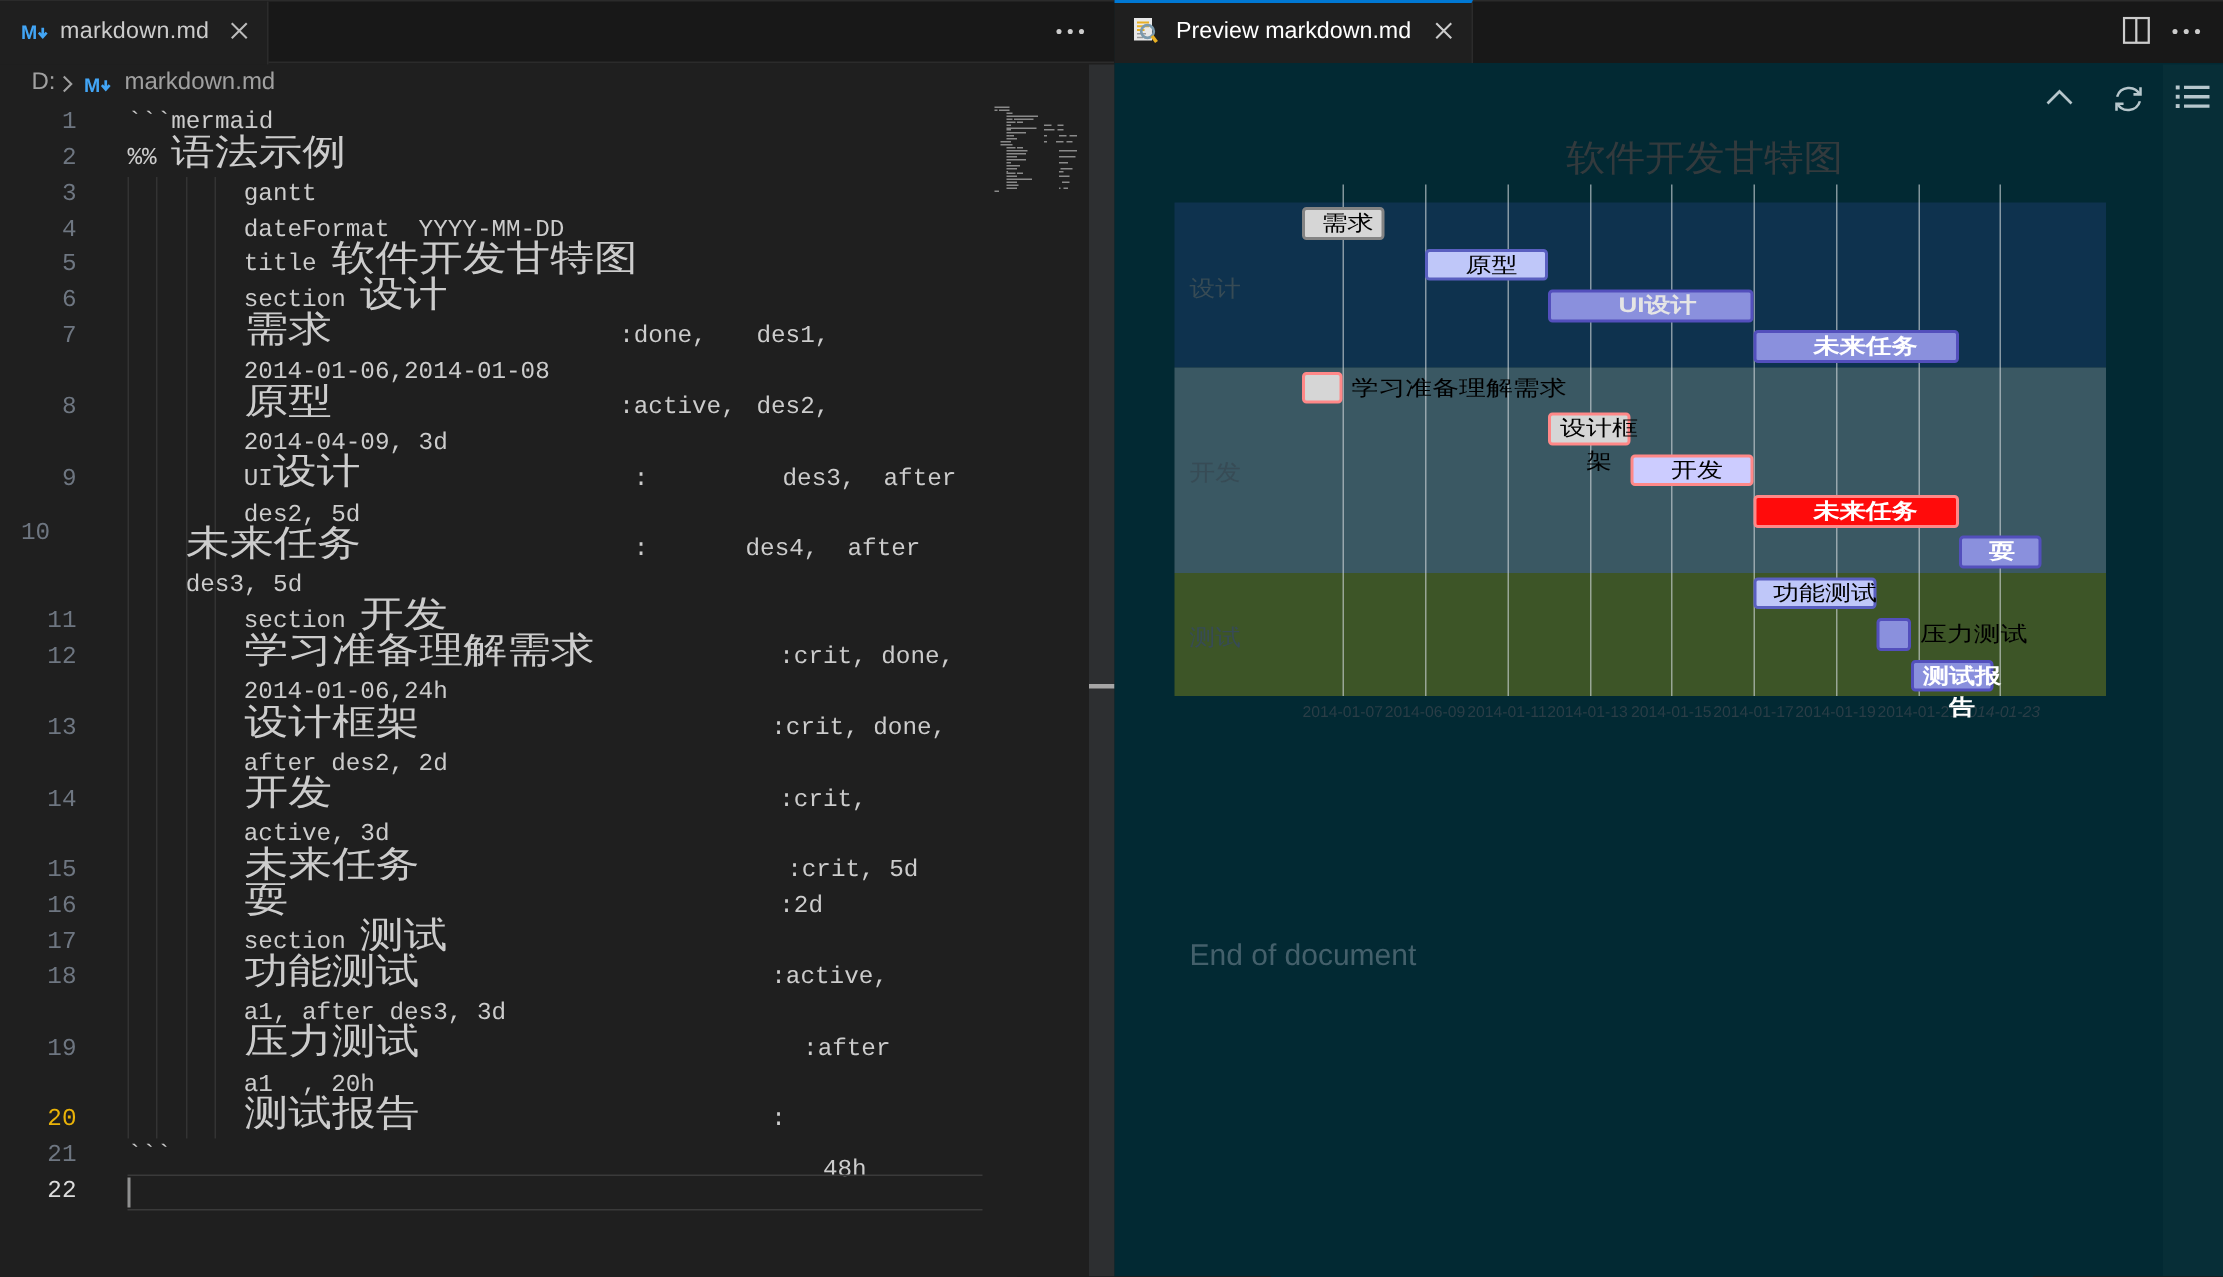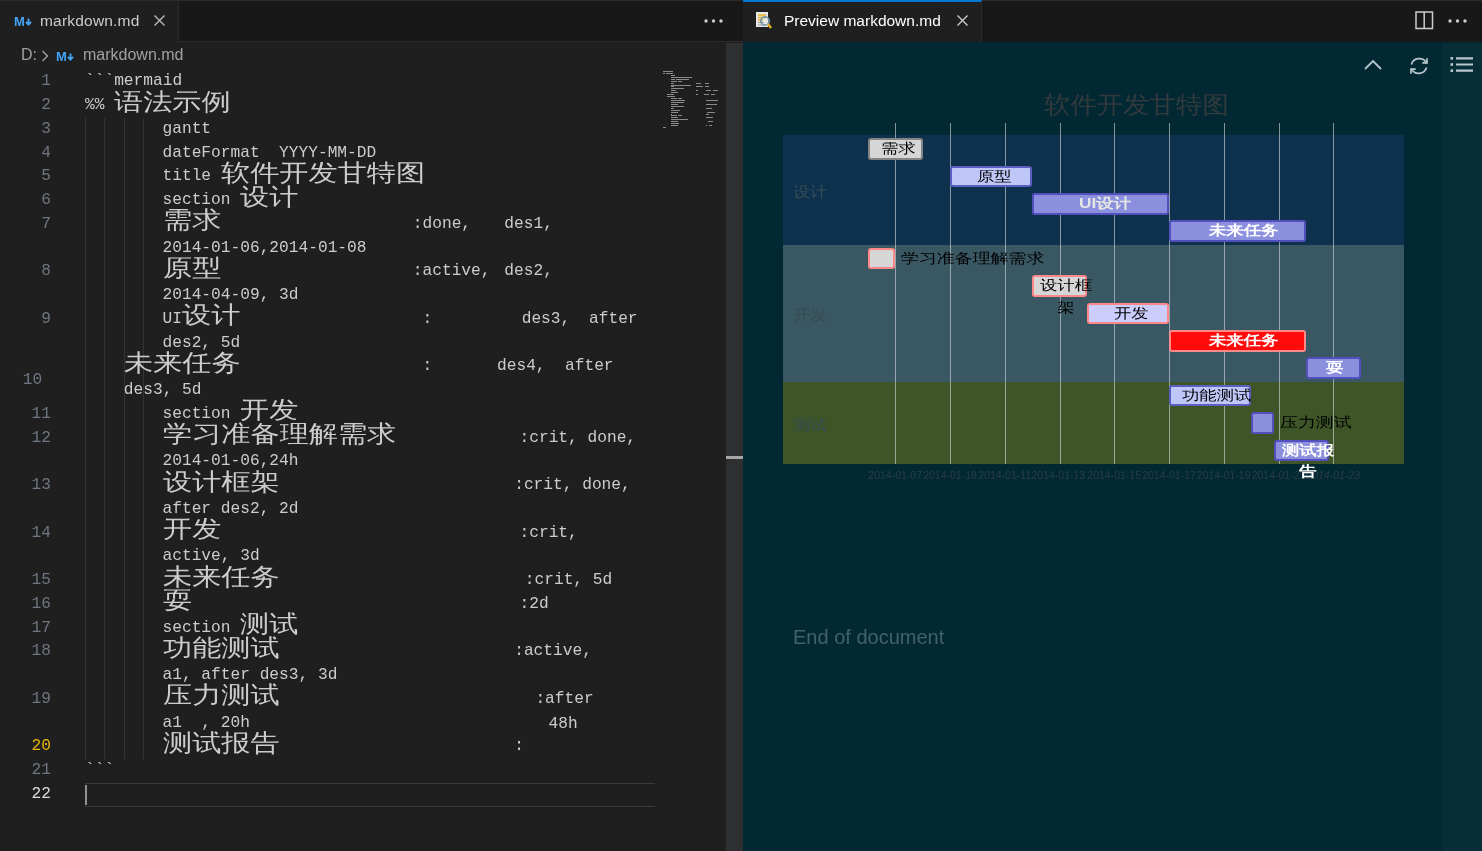--- a/index.html
+++ b/index.html
@@ -63,21 +63,21 @@
 <div class="abs mono" style="left:412.8px;top:260.3px;height:23.75px;line-height:23.75px;">:active,</div>
 <div class="abs mono" style="left:504.3px;top:260.3px;height:23.75px;line-height:23.75px;">des2,</div>
 <div class="abs mono" style="left:162.5px;top:284.1px;height:23.75px;line-height:23.75px;">2014-04-09, 3d</div>
 <div class="abs mono" style="left:14px;top:307.8px;width:37px;height:23.75px;line-height:23.75px;text-align:right;color:#6e7681;">9</div>
 <div class="abs mono" style="left:162.5px;top:307.8px;height:23.75px;line-height:23.75px;">UI</div>
 <div class="abs mono" style="left:181.9px;top:307.8px;height:23.75px;line-height:23.75px;font-size:24px;"><span class="ck" style="transform:scaleX(1.215);position:relative;top:-2.4px;">设计</span></div>
 <div class="abs mono" style="left:422.5px;top:307.8px;height:23.75px;line-height:23.75px;">:</div>
 <div class="abs mono" style="left:521.7px;top:307.8px;height:23.75px;line-height:23.75px;">des3,</div>
 <div class="abs mono" style="left:589px;top:307.8px;height:23.75px;line-height:23.75px;">after</div>
 <div class="abs mono" style="left:162.5px;top:331.6px;height:23.75px;line-height:23.75px;">des2, 5d</div>
-<div class="abs mono" style="left:14px;top:369px;width:37px;height:23.75px;line-height:23.75px;text-align:center;color:#6e7681;">10</div>
+<div class="abs mono" style="left:14px;top:344px;width:37px;height:23.75px;line-height:23.75px;text-align:left;color:#6e7681;">10</div>
 <div class="abs mono" style="left:123.8px;top:355.3px;height:23.75px;line-height:23.75px;font-size:24px;"><span class="ck" style="transform:scaleX(1.215);position:relative;top:-2.4px;">未来任务</span></div>
 <div class="abs mono" style="left:422.5px;top:355.3px;height:23.75px;line-height:23.75px;">:</div>
 <div class="abs mono" style="left:497px;top:355.3px;height:23.75px;line-height:23.75px;">des4,</div>
 <div class="abs mono" style="left:565px;top:355.3px;height:23.75px;line-height:23.75px;">after</div>
 <div class="abs mono" style="left:123.8px;top:379.1px;height:23.75px;line-height:23.75px;">des3, 5d</div>
 <div class="abs mono" style="left:14px;top:402.8px;width:37px;height:23.75px;line-height:23.75px;text-align:right;color:#6e7681;">11</div>
 <div class="abs mono" style="left:162.5px;top:402.8px;height:23.75px;line-height:23.75px;">section</div>
 <div class="abs mono" style="left:240.4px;top:402.8px;height:23.75px;line-height:23.75px;font-size:24px;"><span class="ck" style="transform:scaleX(1.215);position:relative;top:-2.4px;">开发</span></div>
 <div class="abs mono" style="left:14px;top:426.6px;width:37px;height:23.75px;line-height:23.75px;text-align:right;color:#6e7681;">12</div>
 <div class="abs mono" style="left:162.5px;top:426.6px;height:23.75px;line-height:23.75px;font-size:24px;"><span class="ck" style="transform:scaleX(1.215);position:relative;top:-2.4px;">学习准备理解需求</span></div>
@@ -104,21 +104,21 @@
 <div class="abs mono" style="left:162.5px;top:640.3px;height:23.75px;line-height:23.75px;font-size:24px;"><span class="ck" style="transform:scaleX(1.215);position:relative;top:-2.4px;">功能测试</span></div>
 <div class="abs mono" style="left:514.2px;top:640.3px;height:23.75px;line-height:23.75px;">:active,</div>
 <div class="abs mono" style="left:162.5px;top:664.0px;height:23.75px;line-height:23.75px;">a1, after des3, 3d</div>
 <div class="abs mono" style="left:14px;top:687.8px;width:37px;height:23.75px;line-height:23.75px;text-align:right;color:#6e7681;">19</div>
 <div class="abs mono" style="left:162.5px;top:687.8px;height:23.75px;line-height:23.75px;font-size:24px;"><span class="ck" style="transform:scaleX(1.215);position:relative;top:-2.4px;">压力测试</span></div>
 <div class="abs mono" style="left:535.4px;top:687.8px;height:23.75px;line-height:23.75px;">:after</div>
 <div class="abs mono" style="left:162.5px;top:711.5px;height:23.75px;line-height:23.75px;">a1  , 20h</div>
 <div class="abs mono" style="left:14px;top:735.3px;width:37px;height:23.75px;line-height:23.75px;text-align:right;color:#eab308;">20</div>
 <div class="abs mono" style="left:162.5px;top:735.3px;height:23.75px;line-height:23.75px;font-size:24px;"><span class="ck" style="transform:scaleX(1.215);position:relative;top:-2.4px;">测试报告</span></div>
 <div class="abs mono" style="left:514.2px;top:735.3px;height:23.75px;line-height:23.75px;">:</div>
-<div class="abs mono" style="left:548.6px;top:713px;height:23.75px;line-height:23.75px;">48h</div>
+<div class="abs mono" style="left:548.6px;top:769px;height:23.75px;line-height:23.75px;">48h</div>
 <div class="abs mono" style="left:14px;top:759.0px;width:37px;height:23.75px;line-height:23.75px;text-align:right;color:#6e7681;">21</div>
 <div class="abs mono" style="left:85px;top:759.0px;height:23.75px;line-height:23.75px;">```</div>
 <div class="abs mono" style="left:14px;top:782.8px;width:37px;height:23.75px;line-height:23.75px;text-align:right;color:#dcdcdc;">22</div>
 <div class="abs" style="left:85px;top:782.8px;width:570px;height:23.75px;border-top:1px solid #3a3a3a;border-bottom:1px solid #3a3a3a;"></div>
 <div class="abs" style="left:85px;top:784.8px;width:1.5px;height:20px;background:#8f9090;"></div>
 <div class="abs" style="left:663.0px;top:71.0px;width:9.7px;height:1px;background:rgba(205,205,205,0.62);"></div>
 <div class="abs" style="left:663.0px;top:72.9px;width:1.9px;height:1px;background:rgba(205,205,205,0.62);"></div>
 <div class="abs" style="left:665.9px;top:72.9px;width:7.0px;height:1px;background:rgba(205,205,205,0.62);"></div>
 <div class="abs" style="left:670.7px;top:74.9px;width:4.8px;height:1px;background:rgba(205,205,205,0.62);"></div>
 <div class="abs" style="left:670.7px;top:76.8px;width:21.3px;height:1px;background:rgba(205,205,205,0.62);"></div>
@@ -213,21 +213,21 @@
 <rect x="0.5" y="13.4" width="2.6" height="2.6" fill="#b6c6cc"></rect>
 <path d="M6 2.3 H23 M6 8.5 H23 M6 14.7 H23" stroke="#b6c6cc" stroke-width="2.2"></path>
 </svg>
 <div class="abs" style="left:1044px;top:89px;width:160px;font-size:24px;color:#333a3d;white-space:nowrap;"><span class="ck" style="transform:scaleX(1.1);">软件开发甘特图</span></div>
 <div class="abs" style="left:783.0px;top:135.0px;width:621.0px;height:109.6px;background:#0e324e;"></div>
 <div class="abs" style="left:783.0px;top:244.6px;width:621.0px;height:137.0px;background:#3a5863;"></div>
 <div class="abs" style="left:783.0px;top:381.6px;width:621.0px;height:82.19999999999999px;background:#3d5527;"></div>
 <div class="abs" style="left:895.2px;top:123px;width:1px;height:341px;background:rgba(210,216,219,0.62);"></div>
 <div class="abs" style="left:867.2px;top:469px;width:56px;text-align:center;font-size:10.5px;color:#2a3d46;">2014-01-07</div>
 <div class="abs" style="left:950.0px;top:123px;width:1px;height:341px;background:rgba(210,216,219,0.62);"></div>
-<div class="abs" style="left:922.0px;top:469px;width:56px;text-align:center;font-size:10.5px;color:#2a3d46;">2014-01-18</div>
+<div class="abs" style="left:922.0px;top:469px;width:56px;text-align:center;font-size:10.5px;color:#2a3d46;">2014-06-09</div>
 <div class="abs" style="left:1004.7px;top:123px;width:1px;height:341px;background:rgba(210,216,219,0.62);"></div>
 <div class="abs" style="left:976.7px;top:469px;width:56px;text-align:center;font-size:10.5px;color:#2a3d46;">2014-01-11</div>
 <div class="abs" style="left:1059.5px;top:123px;width:1px;height:341px;background:rgba(210,216,219,0.62);"></div>
 <div class="abs" style="left:1031.5px;top:469px;width:56px;font-size:10.5px;color:#2a3d46;">2014-01-13</div>
 <div class="abs" style="left:1114.2px;top:123px;width:1px;height:341px;background:rgba(210,216,219,0.62);"></div>
 <div class="abs" style="left:1086.2px;top:469px;width:56px;text-align:center;font-size:10.5px;color:#2a3d46;">2014-01-15</div>
 <div class="abs" style="left:1169.0px;top:123px;width:1px;height:341px;background:rgba(210,216,219,0.62);"></div>
 <div class="abs" style="left:1141.0px;top:469px;width:56px;text-align:center;font-size:10.5px;color:#2a3d46;">2014-01-17</div>
 <div class="abs" style="left:1223.7px;top:123px;width:1px;height:341px;background:rgba(210,216,219,0.62);"></div>
 <div class="abs" style="left:1195.7px;top:469px;width:56px;text-align:center;font-size:10.5px;color:#2a3d46;">2014-01-19</div>

